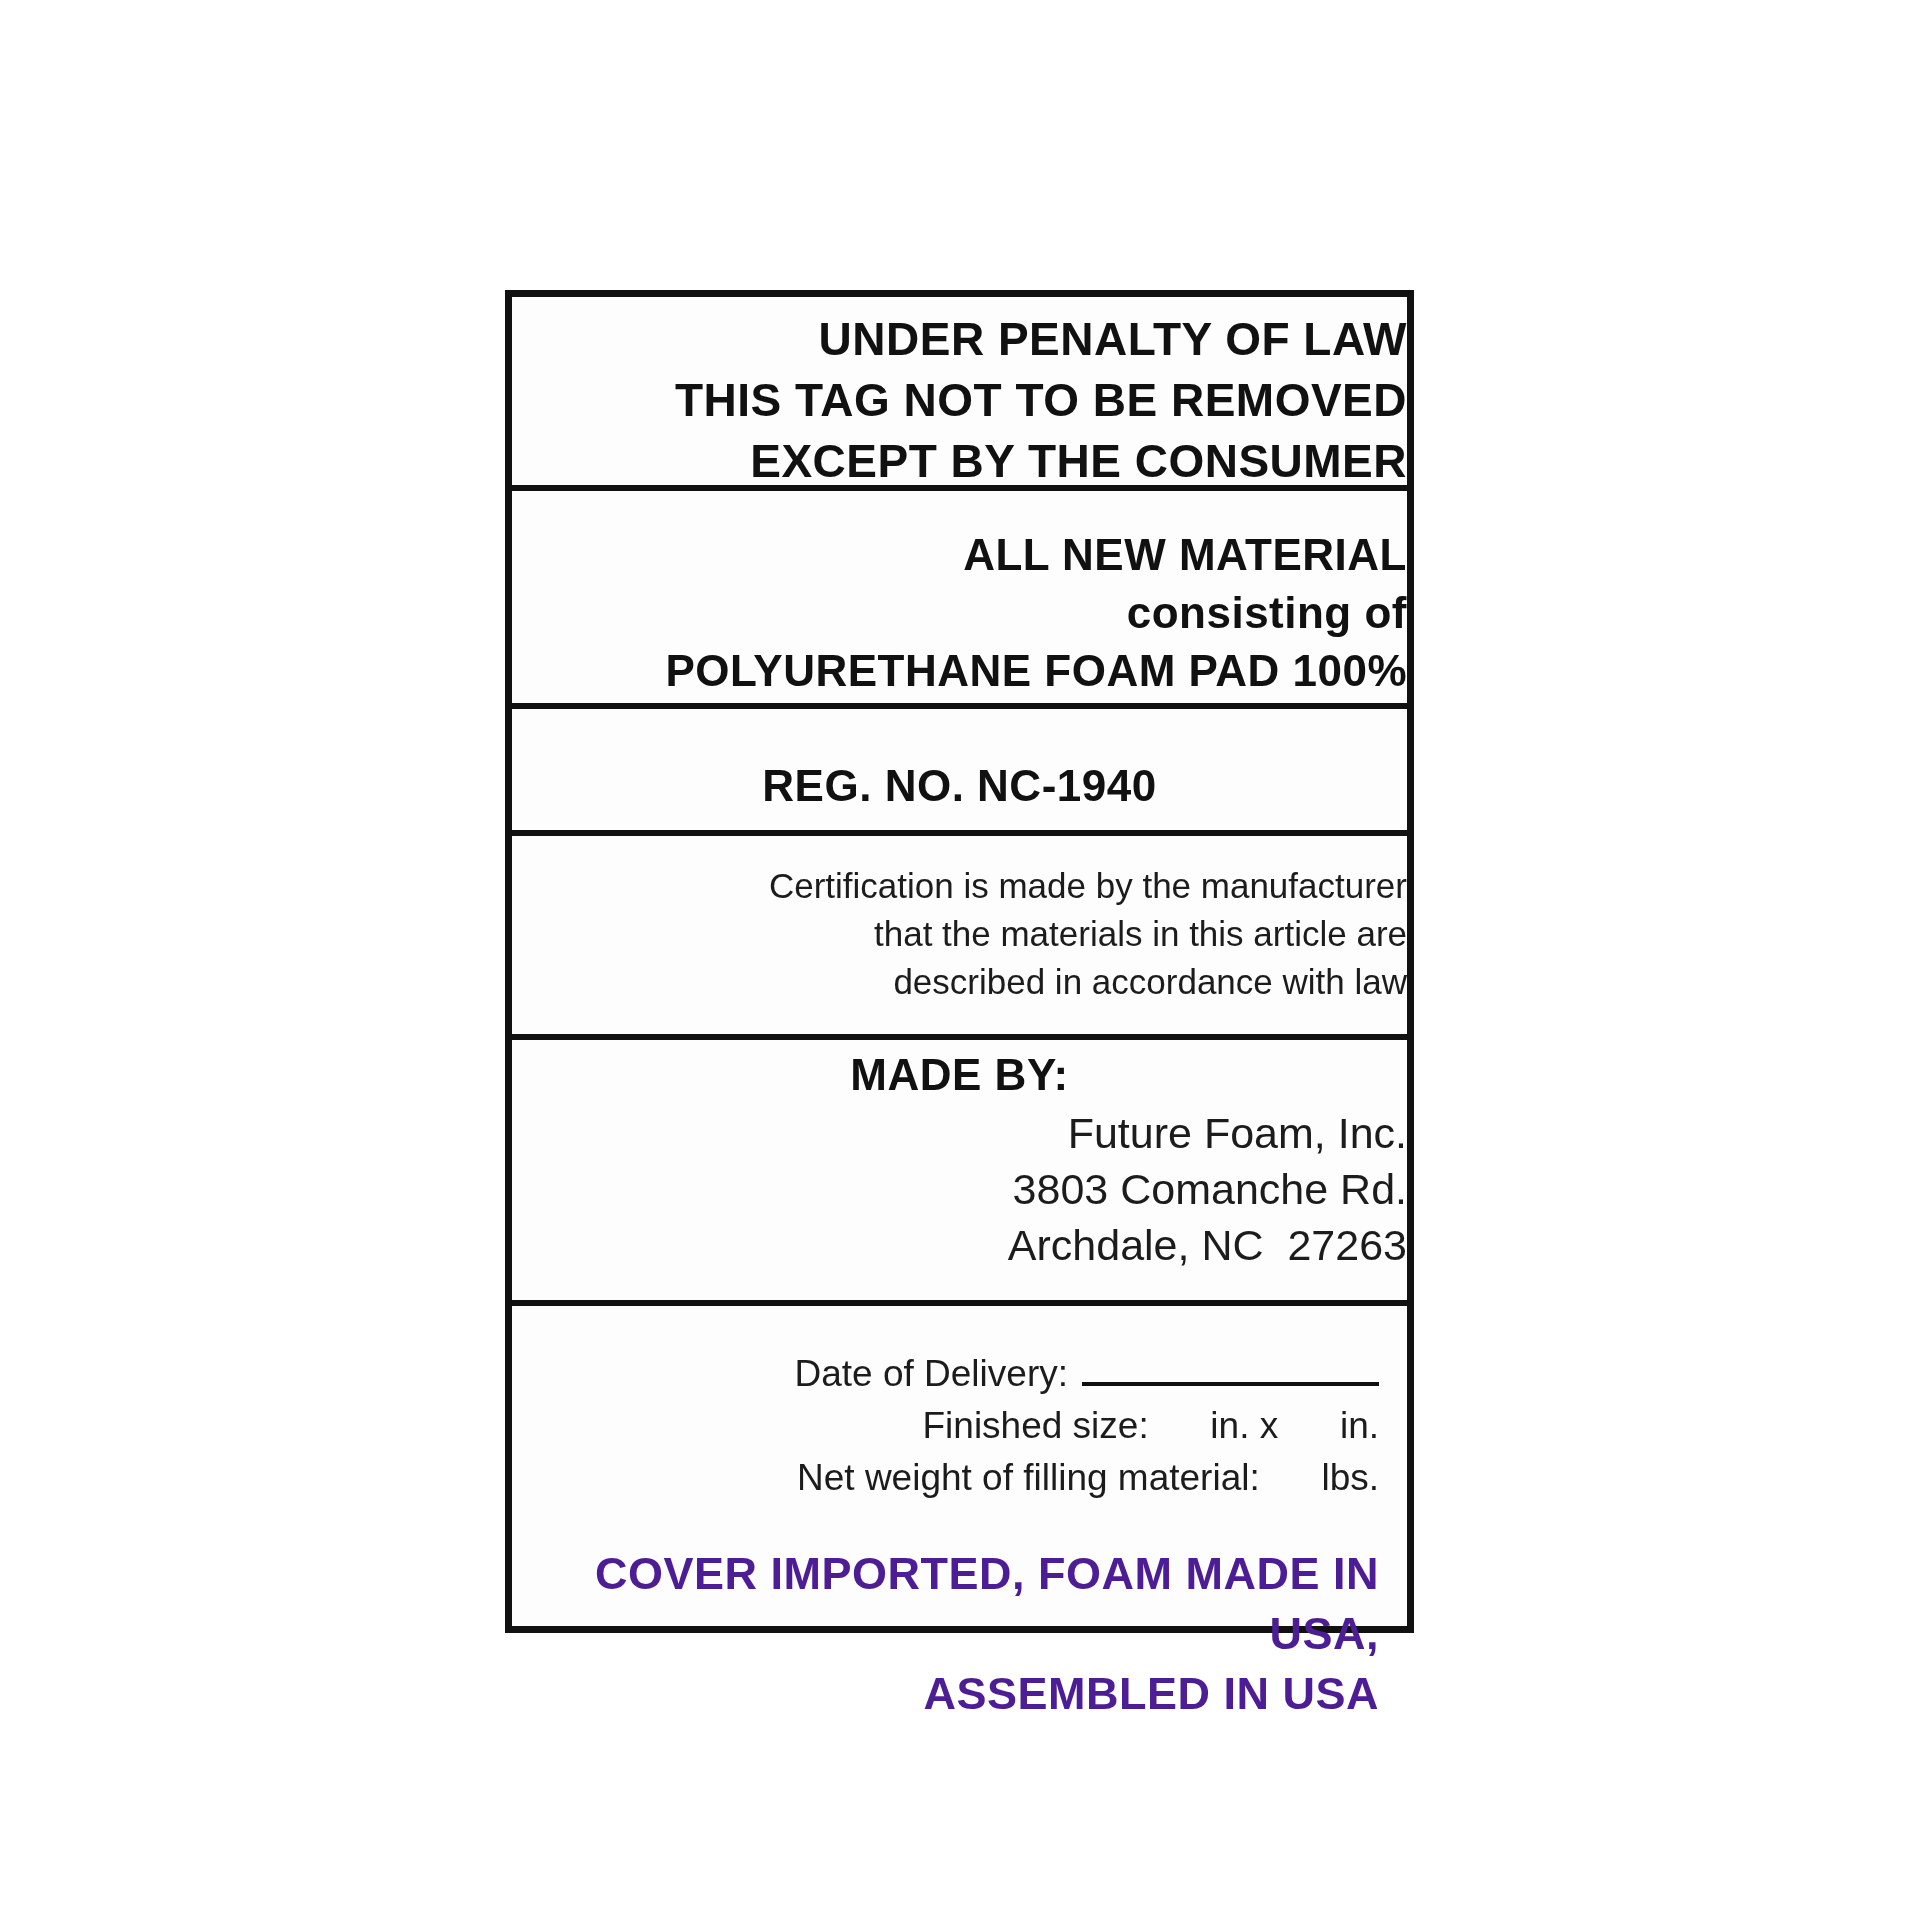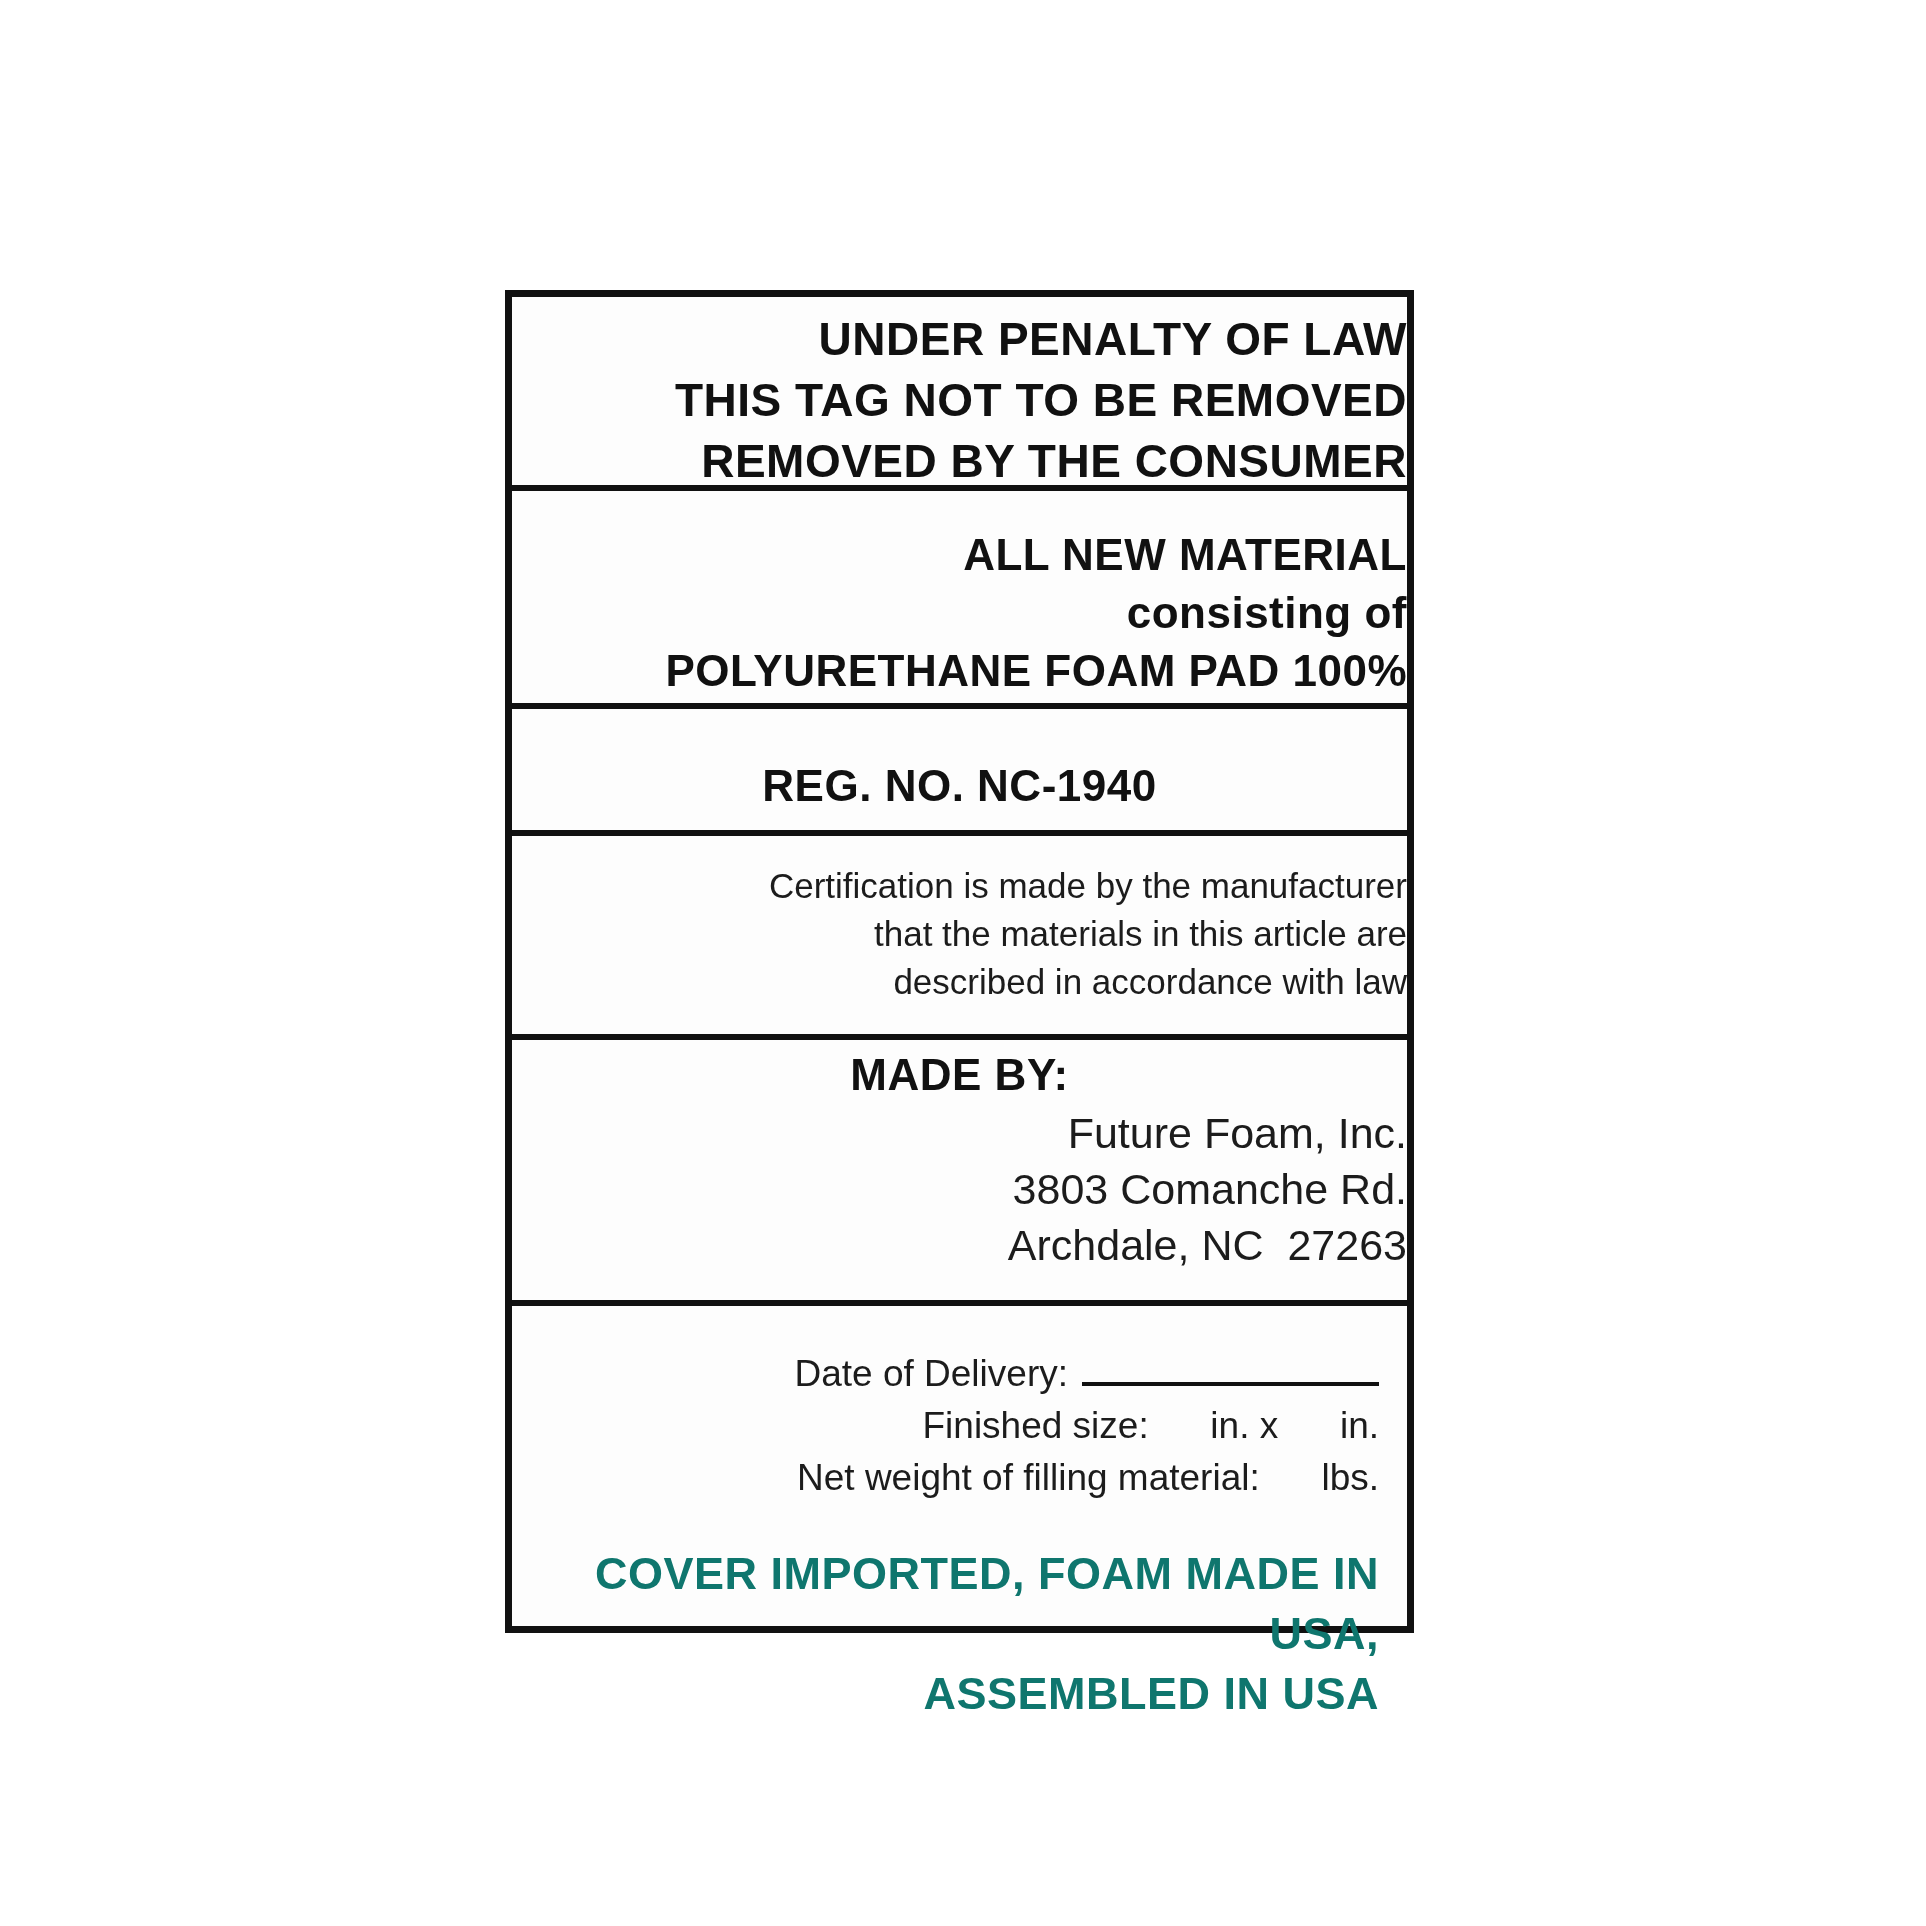--- a/index.html
+++ b/index.html
@@ -65,32 +65,32 @@
   .sec-details .line { font-size: 37px; line-height: 52px; color: #1c1c1c; }
   .blank-line {
     display: inline-block;
     width: 297px;
     border-bottom: 4px solid #111111;
     height: 30px;
     margin-left: 14px;
     vertical-align: baseline;
   }
   .footer-block { margin-top: 40px; text-align: center; }
-  .footer-block .line { font-size: 45px; line-height: 60px; letter-spacing: 0.5px; font-weight: bold; color: #0f766e; }
+  .footer-block .line { font-size: 45px; line-height: 60px; letter-spacing: 0.5px; font-weight: bold; color: #4c1d95; }
 </style>
 </head>
 <body>
 
 <div class="canvas">
   <div class="law-label">
 
     <div class="section sec-penalty">
       <div class="line">UNDER PENALTY OF LAW</div>
       <div class="line">THIS TAG NOT TO BE REMOVED</div>
-      <div class="line">REMOVED BY THE CONSUMER</div>
+      <div class="line">EXCEPT BY THE CONSUMER</div>
     </div>
 
     <div class="section sec-material">
       <div class="line">ALL NEW MATERIAL</div>
       <div class="line">consisting of</div>
       <div class="line">POLYURETHANE FOAM PAD 100%</div>
     </div>
 
     <div class="section sec-reg">
       <div class="line">REG. NO. NC-1940</div>

